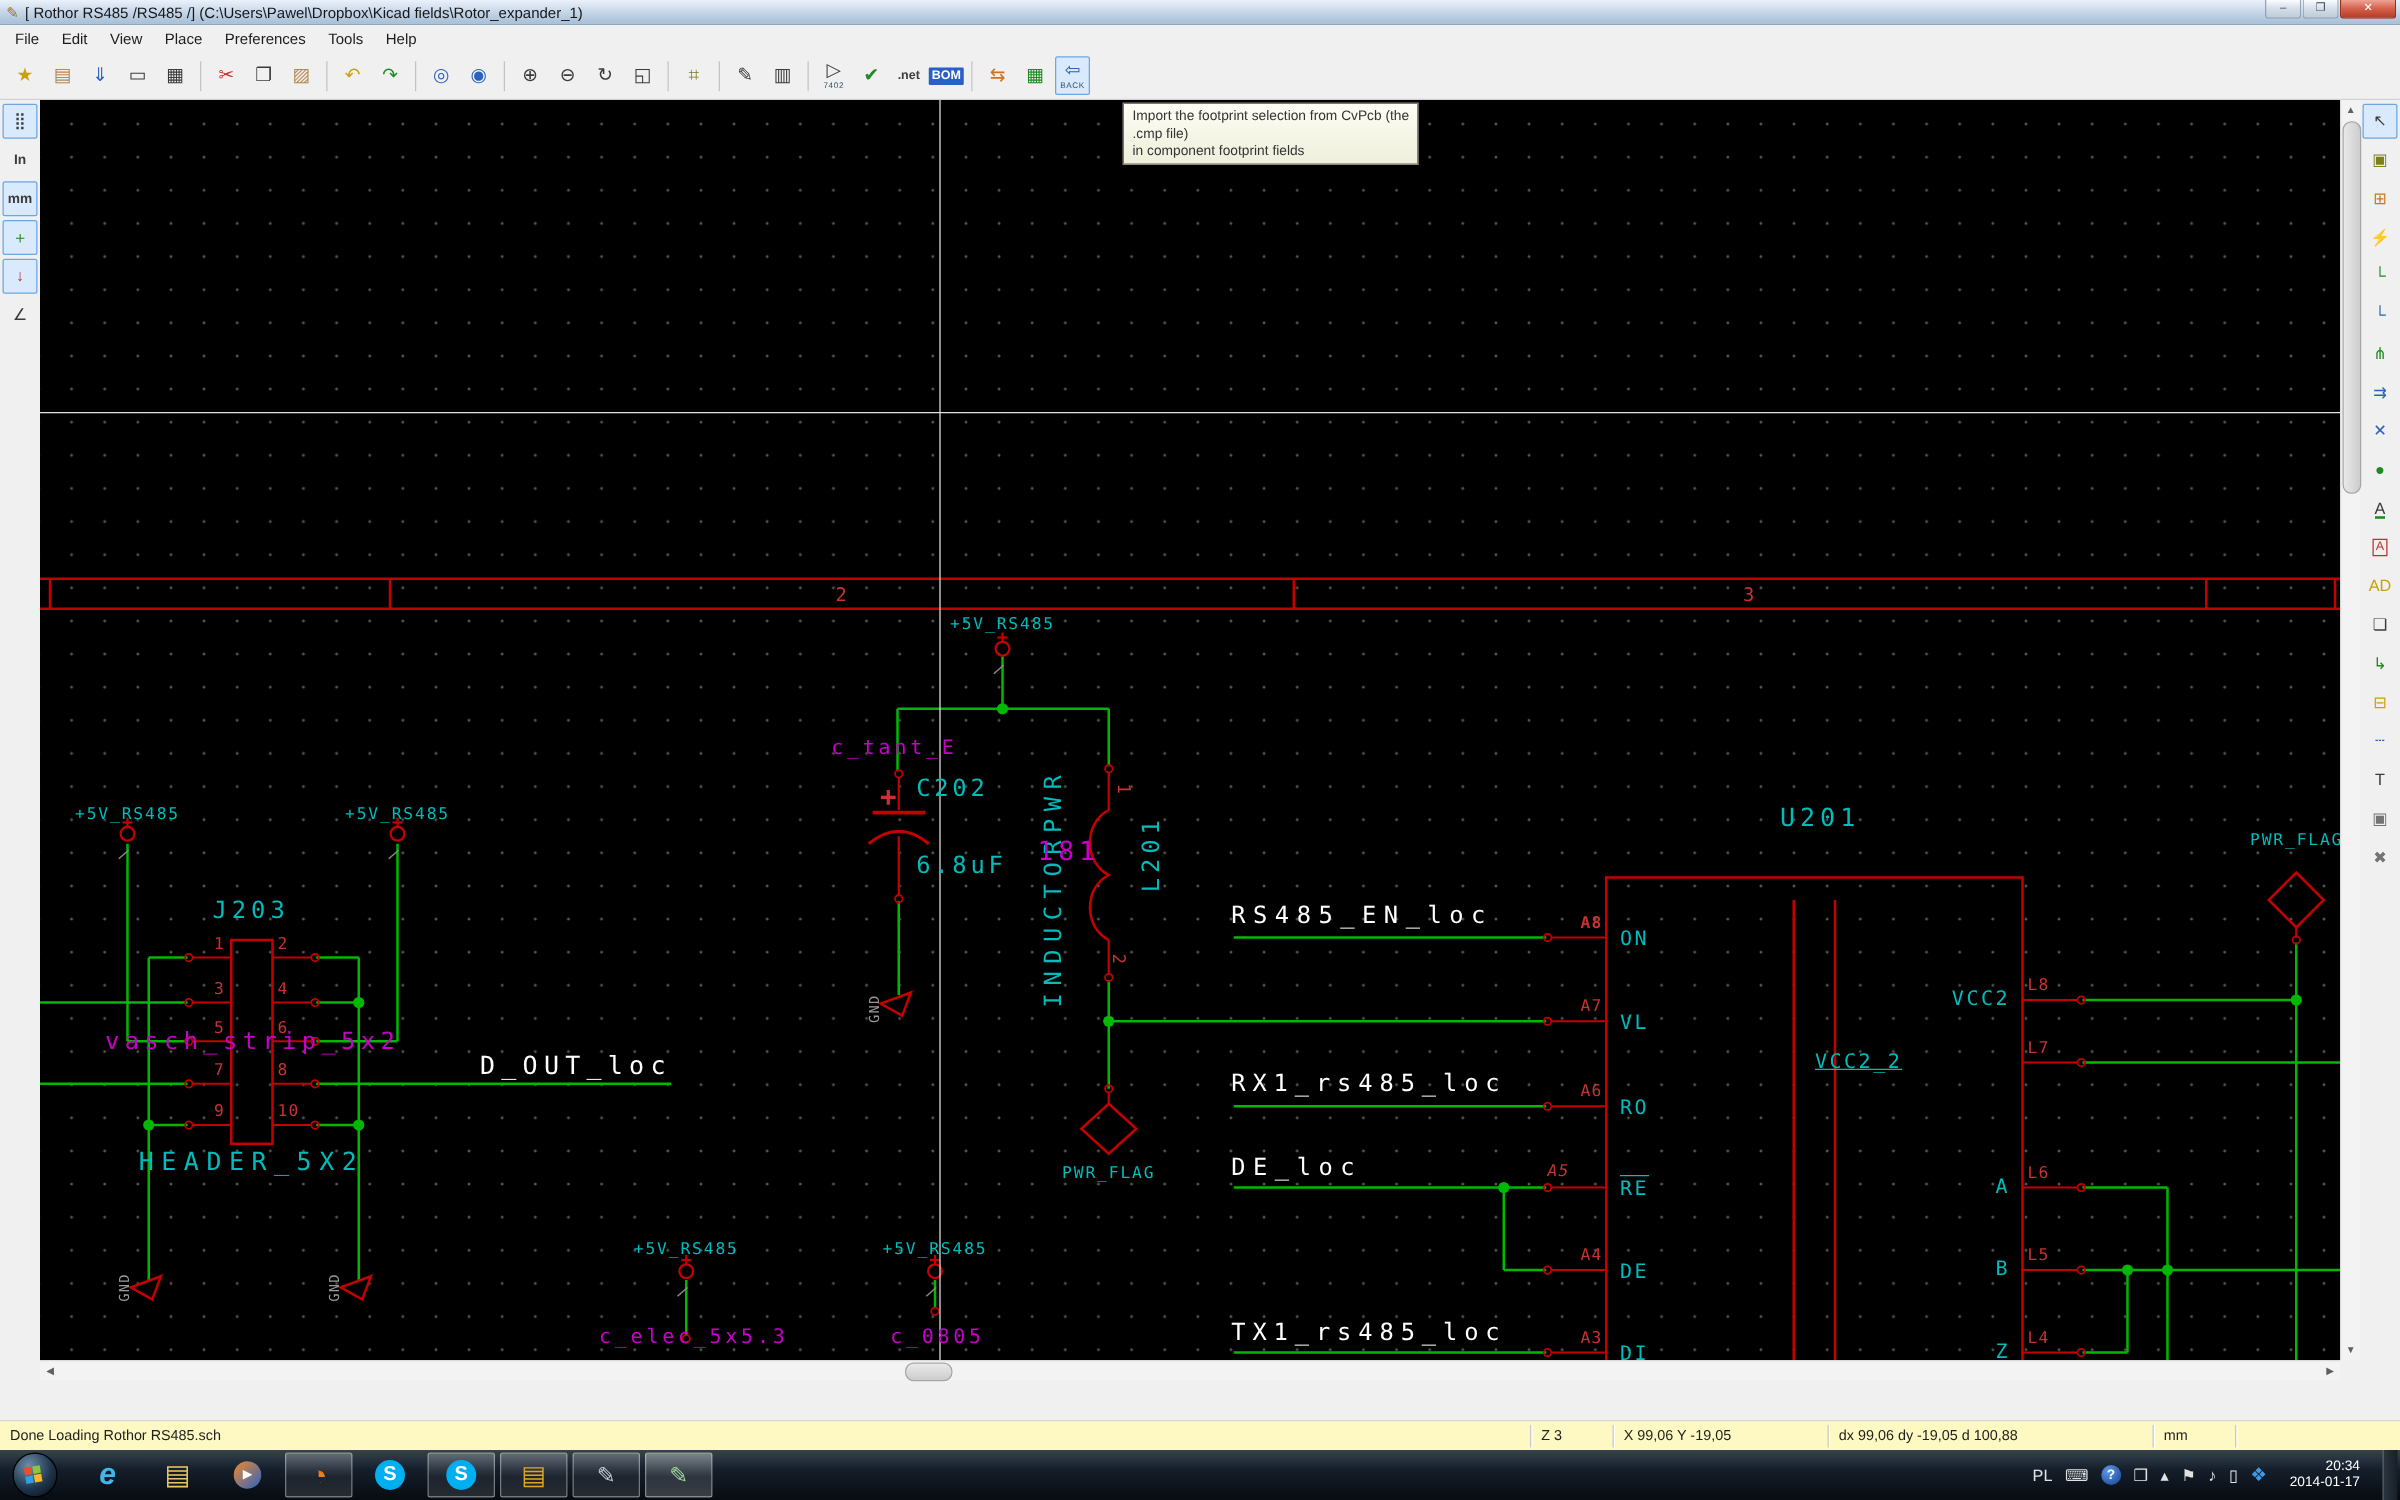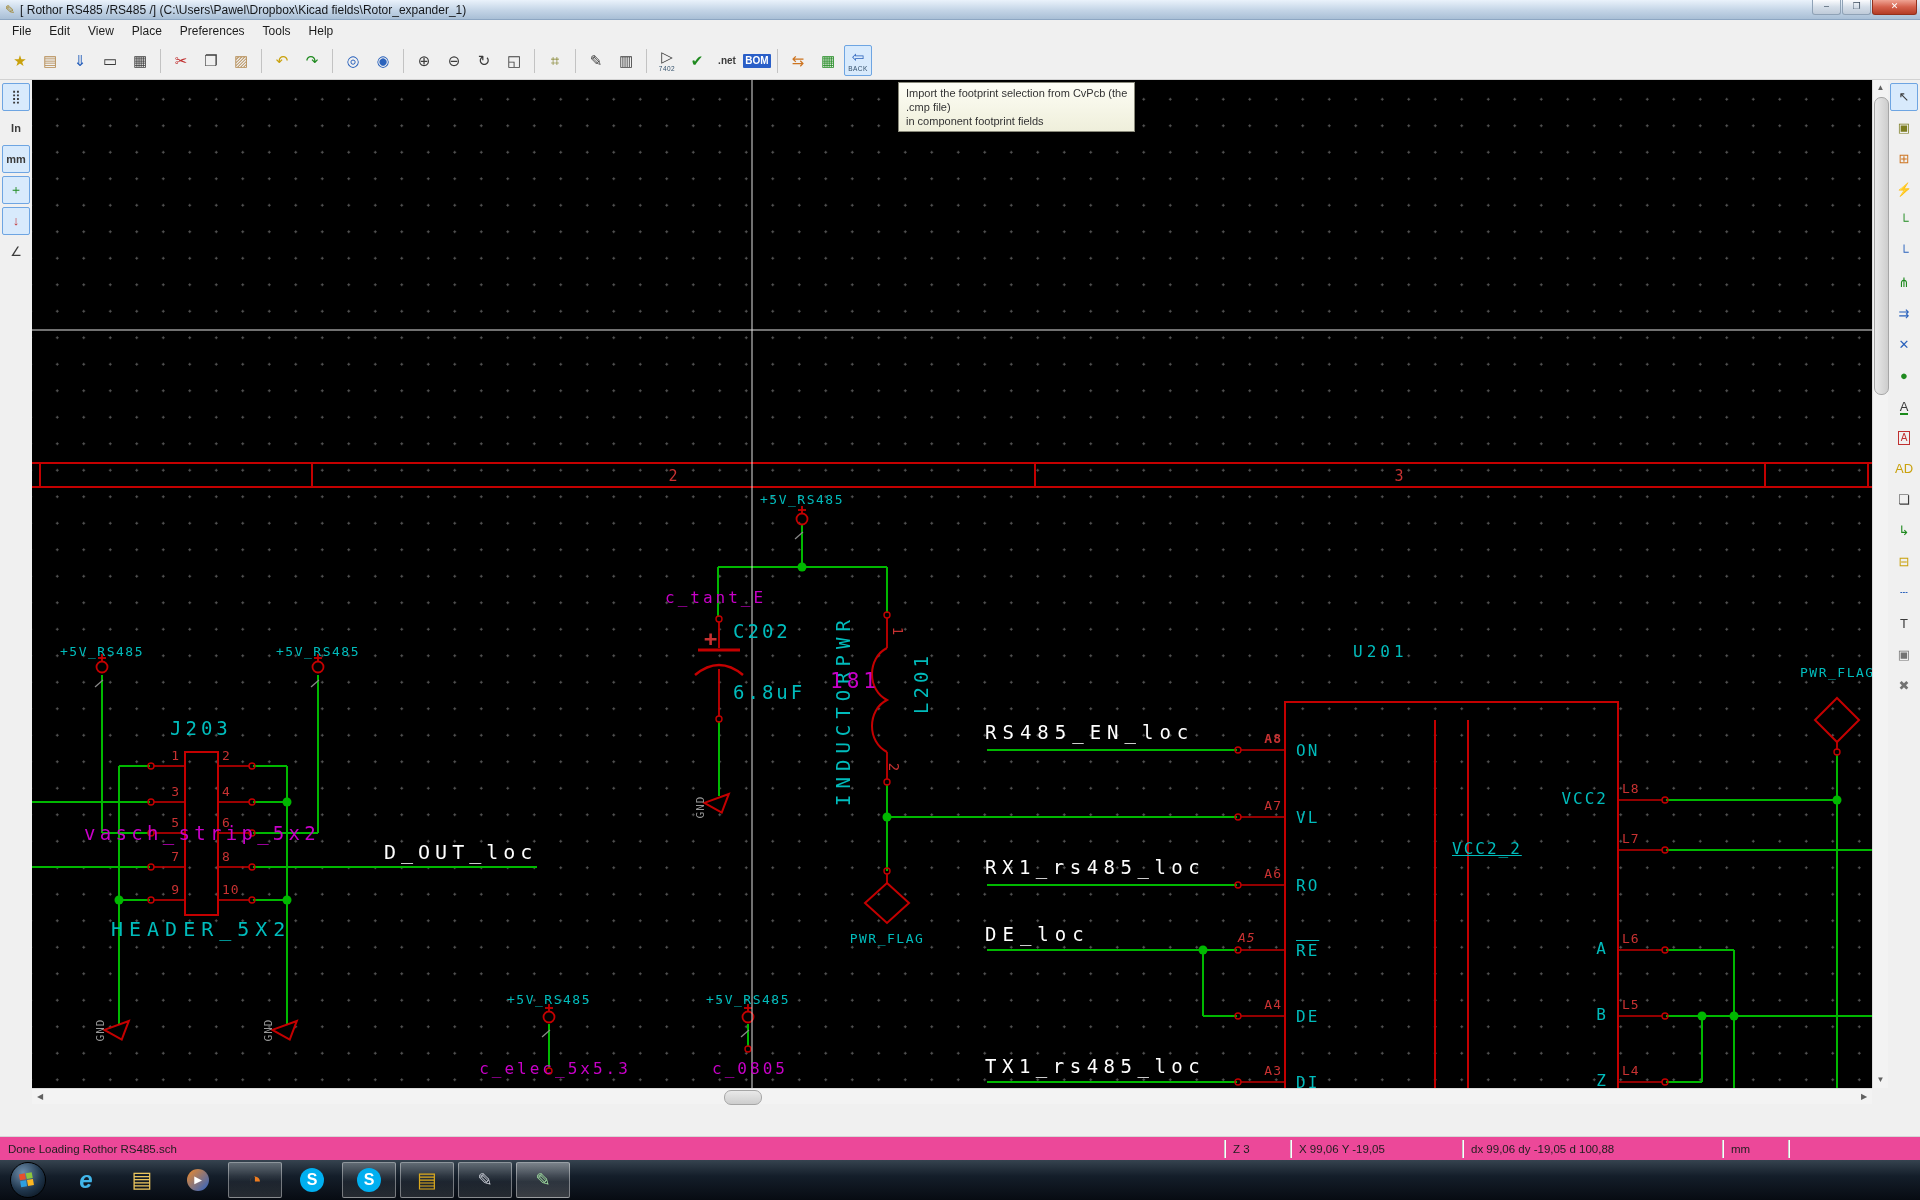--- a/index.html
+++ b/index.html
@@ -63,21 +63,21 @@
   .vscroll .arr,.hscroll .arr{color:#606060;font-size:8px;text-align:center}
   .vscroll .arr{height:16px;line-height:16px}
   .vscroll .arr.bottom{position:absolute;bottom:0;left:0;width:100%}
   .vthumb{position:absolute;left:1px;top:17px;width:13px;height:296px;background:linear-gradient(90deg,#e9e9e9,#cdcdcd);border:1px solid #a6a6a6;border-radius:7px}
   .hscroll{position:absolute;left:32px;top:1088px;width:1840px;height:16px;background:#f3f3f3;border-top:1px solid #dcdcdc;box-sizing:border-box}
   .hscroll .arr{position:absolute;top:0;width:16px;line-height:15px}
   .hscroll .arr.right{right:0}
   .hthumb{position:absolute;left:692px;top:1px;width:36px;height:13px;background:linear-gradient(#e9e9e9,#cdcdcd);border:1px solid #a6a6a6;border-radius:7px}
 
   
-  .statusbar{position:absolute;left:0;top:1136px;width:1920px;height:24px;background:#ec4899;
+  .statusbar{position:absolute;left:0;top:1136px;width:1920px;height:24px;background:#fef9c3;
     border-top:1px solid #d6d6d6;display:flex;align-items:center;font-size:11.5px;color:#1f1f1f;box-sizing:border-box}
   .sb-cell{height:18px;line-height:18px;padding:0 8px;border-left:1px solid #c9c9c9;box-shadow:inset 1px 0 0 #fff;white-space:nowrap;overflow:hidden;box-sizing:border-box}
   .sb-msg{flex:0 0 1224px;border-left:none;box-shadow:none}
   .sb-z{flex:0 0 66px}.sb-xy{flex:0 0 172px}.sb-d{flex:0 0 260px}.sb-u{flex:0 0 66px}.sb-fill{flex:1}
 
   
   .tooltip{position:absolute;left:898px;top:82px;z-index:99;max-width:255px;
     background:linear-gradient(#fdfdf5,#efefdb);border:1px solid #89897a;padding:3px 7px;
     font-size:11px;line-height:14px;color:#333;box-shadow:2px 2px 3px rgba(0,0,0,.3)}
 
@@ -533,21 +533,21 @@
   <div class="sch-text t-cyan" style="left:138px;top:637px;font-size:19px;letter-spacing:4px">J203</div>
   <div class="sch-text t-mag" style="left:52px;top:742px;font-size:19px;letter-spacing:4.3px">vasch_strip_5x2</div>
   <div class="sch-text t-cyan" style="left:79px;top:837px;font-size:20px;letter-spacing:6px">HEADER_5X2</div>
 
   <div class="sch-text t-white" style="left:352px;top:760px;font-size:20px;letter-spacing:5px">D_OUT_loc</div>
   <div class="sch-text t-white" style="left:953px;top:641px;font-size:19px;letter-spacing:6px">RS485_EN_loc</div>
   <div class="sch-text t-white" style="left:953px;top:776px;font-size:19px;letter-spacing:5.5px">RX1_rs485_loc</div>
   <div class="sch-text t-white" style="left:953px;top:843px;font-size:19px;letter-spacing:6px">DE_loc</div>
   <div class="sch-text t-white" style="left:953px;top:975px;font-size:19px;letter-spacing:5.5px">TX1_rs485_loc</div>
 
-  <div class="sch-text t-cyan" style="left:1321px;top:562px;font-size:16px;letter-spacing:4px">U201</div>
+  <div class="sch-text t-cyan" style="left:1392px;top:562px;font-size:20px;letter-spacing:4px">U201</div>
 
   <div class="sch-text t-mag ctr" style="left:523px;top:979px;font-size:16px;letter-spacing:3px">c_elec_5x5.3</div>
   <div class="sch-text t-mag ctr" style="left:718px;top:979px;font-size:16px;letter-spacing:3px">c_0805</div>
 <div class="sch-text t-red pin-num" style="left: 122px; top: 668px; width: 26px; text-align: right;">1</div>
     <div class="sch-text t-red pin-num" style="left: 122px; top: 704px; width: 26px; text-align: right;">3</div>
     <div class="sch-text t-red pin-num" style="left: 122px; top: 735px; width: 26px; text-align: right;">5</div>
     <div class="sch-text t-red pin-num" style="left: 122px; top: 769px; width: 26px; text-align: right;">7</div>
     <div class="sch-text t-red pin-num" style="left: 122px; top: 802px; width: 26px; text-align: right;">9</div>
     <div class="sch-text t-red pin-num" style="left: 190px; top: 668px;">2</div>
     <div class="sch-text t-red pin-num" style="left: 190px; top: 704px;">4</div>
@@ -635,13 +635,31 @@
       <div class="task-btn kicad open">
         <span class="glyph">▤</span>
       </div>
       <div class="task-btn pcb open">
         <span class="glyph">✎</span>
       </div>
       <div class="task-btn eesch open active">
         <span class="glyph">✎</span>
       </div>
     </div>
+  <div class="tray">
+    <span style="display:flex;align-items:center;gap:10px">
+        <span class="tray-icon ">PL</span>
+        <span class="tray-icon ">⌨</span>
+        <span class="tray-icon help">?</span>
+        <span class="tray-icon ">❒</span>
+        <span class="tray-icon ">▴</span>
+        <span class="tray-icon ">⚑</span>
+        <span class="tray-icon ">♪</span>
+        <span class="tray-icon ">▯</span>
+        <span class="tray-icon dropbox">❖</span>
+      </span>
+    <div class="clock">
+      <div>20:34</div>
+      <div>2014-01-17</div>
+    </div>
+    <div class="show-desktop"></div>
+  </div>
 </div>
 
 </body></html>

